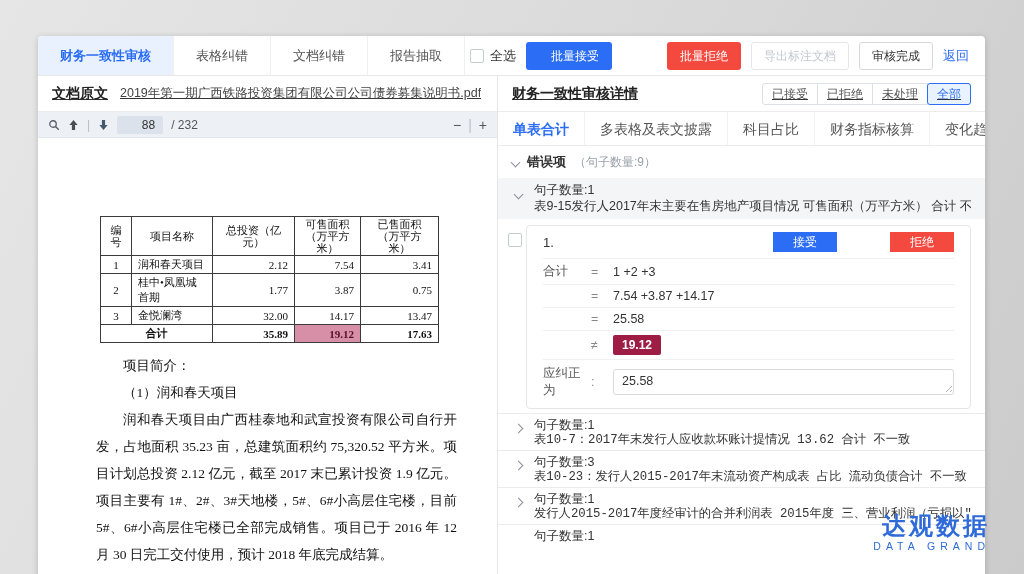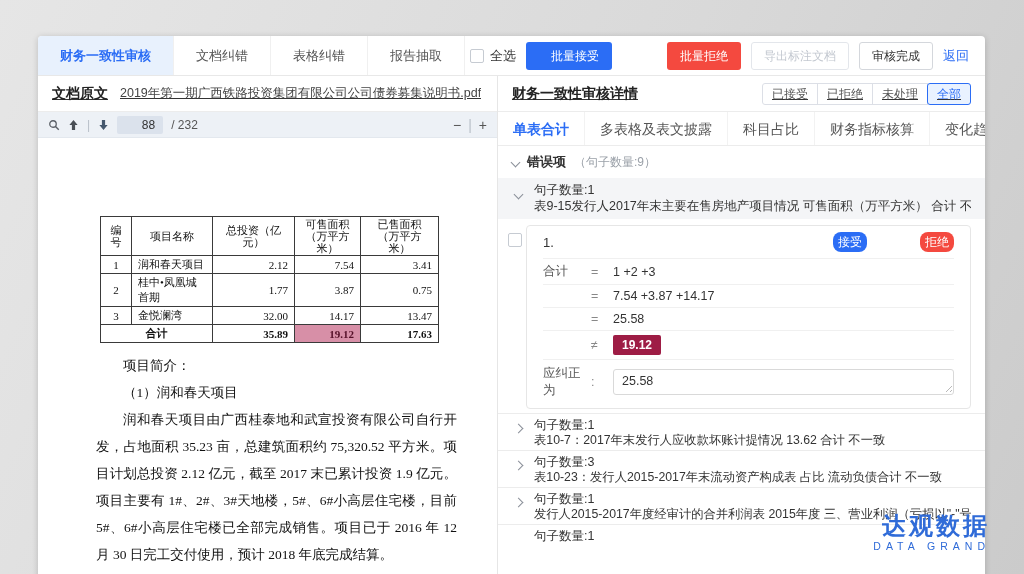--- a/index.html
+++ b/index.html
@@ -71,52 +71,52 @@
   .group-header { background:#f4f5f7; padding:4px 14px 5px 36px; position:relative; }
   .group-header .chev { position:absolute; left:17px; top:13px; }
   .g-line1 { font-size:12.5px; color:#333; line-height:16px; }
   .g-line2 { font-size:12.5px; color:#333; line-height:16px; white-space:nowrap; overflow:hidden; }
   .card-row { display:flex; padding:6px 14px 0 10px; }
   .card-row .cb { margin:8px 4px 0 0; }
   .card { flex:1; border:1px solid #e6e6e6; border-radius:4px; padding:0 16px; background:#fff; min-width:0; }
   .card-head { display:flex; align-items:center; padding:6px 0; }
   .card-index { font-size:13px; color:#333; }
   .card-btns { margin-left:auto; display:flex; gap:8px; }
-  .btn-sm { font-size:12px; padding:4px 5px; border-radius:8px; line-height:1; cursor:pointer; border:none; }
+  .btn-sm { font-size:12px; padding:4px 20px; border-radius:0; line-height:1; cursor:pointer; border:none; }
   .calc-row { display:flex; align-items:center; border-top:1px solid #f0f0f0; padding:4px 0; min-height:21px; }
   .calc-label { width:48px; flex:none; font-size:12.5px; color:#555; }
   .calc-op { width:22px; flex:none; font-size:12.5px; color:#888; }
   .calc-val { font-size:12.5px; color:#333; }
   .err-badge { display:inline-block; background:#9e1d45; color:#fff; font-weight:bold; font-size:12px; padding:3px 9px; border-radius:2px; }
   .corr-row { display:flex; align-items:center; border-top:1px solid #f0f0f0; padding:5px 0 9px; }
   .ta-wrap { flex:1; position:relative; }
   .corr-ta { width:100%; height:26px; border:1px solid #d9d9d9; border-radius:3px; padding:4px 8px; font-size:12.5px; color:#333; font-family:inherit; resize:none; display:block; }
   .ta-grip { position:absolute; right:2px; bottom:3px; width:9px; height:9px; pointer-events:none;
     background:repeating-linear-gradient(135deg,transparent 0 2px,#b9b9b9 2px 3px); clip-path:polygon(100% 0,100% 100%,0 100%); }
   .list { margin-top:4px; }
   .list-item { border-top:1px solid #ececec; padding:2px 14px 2px 36px; position:relative; }
   .list-item .chev { position:absolute; left:17px; top:11px; }
   .li-line1 { font-size:12.5px; color:#333; line-height:15px; padding-top:2px; }
-  .li-line2 { font-size:12.3px; color:#333; line-height:15px; white-space:nowrap; overflow:hidden; }
+  .li-line2 { font-size:12.3px; color:#333; line-height:15px; white-space:nowrap; overflow:hidden;font-family:Liberation Mono, monospace; }
   
   .logo { position:absolute; right:34px; bottom:22px; text-align:right; color:#2f6bd8; }
   .logo-cn { font-size:24px; font-weight:bold; letter-spacing:3px; line-height:26px; }
   .logo-en { font-size:10.5px; letter-spacing:5px; margin-top:1px; }
   
   .ticon { display:inline-flex; align-items:center; cursor:pointer; }
 </style>
 </head>
 <body>
 
 <div class="window">
 
   <div class="topbar">
     <div class="top-tab active">财务一致性审核</div>
+    <div class="top-tab">表格纠错</div>
     <div class="top-tab">文档纠错</div>
-    <div class="top-tab">表格纠错</div>
     <div class="top-tab">报告抽取</div>
     <div class="top-actions">
       <span class="cb"></span>
       <span class="chk-label">全选</span>
       <button class="btn btn-primary">批量接受</button>
       <button class="btn btn-danger">批量拒绝</button>
       <button class="btn btn-disabled">导出标注文档</button>
       <button class="btn btn-plain">审核完成</button>
       <span class="link">返回</span>
     </div>

